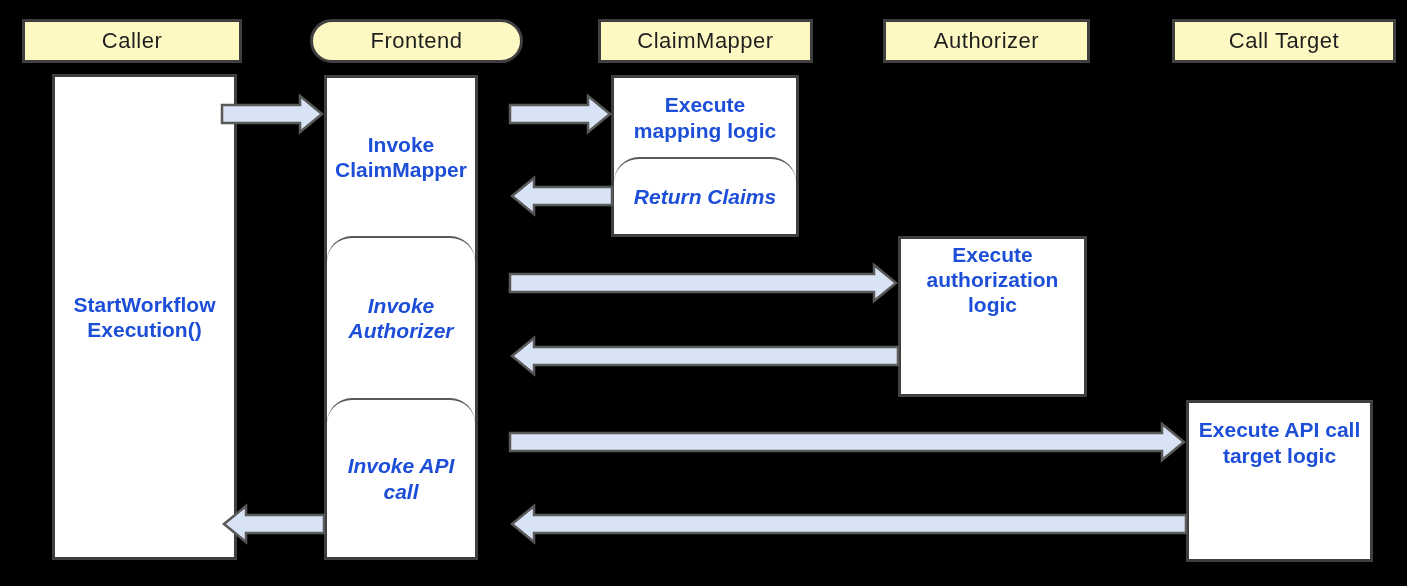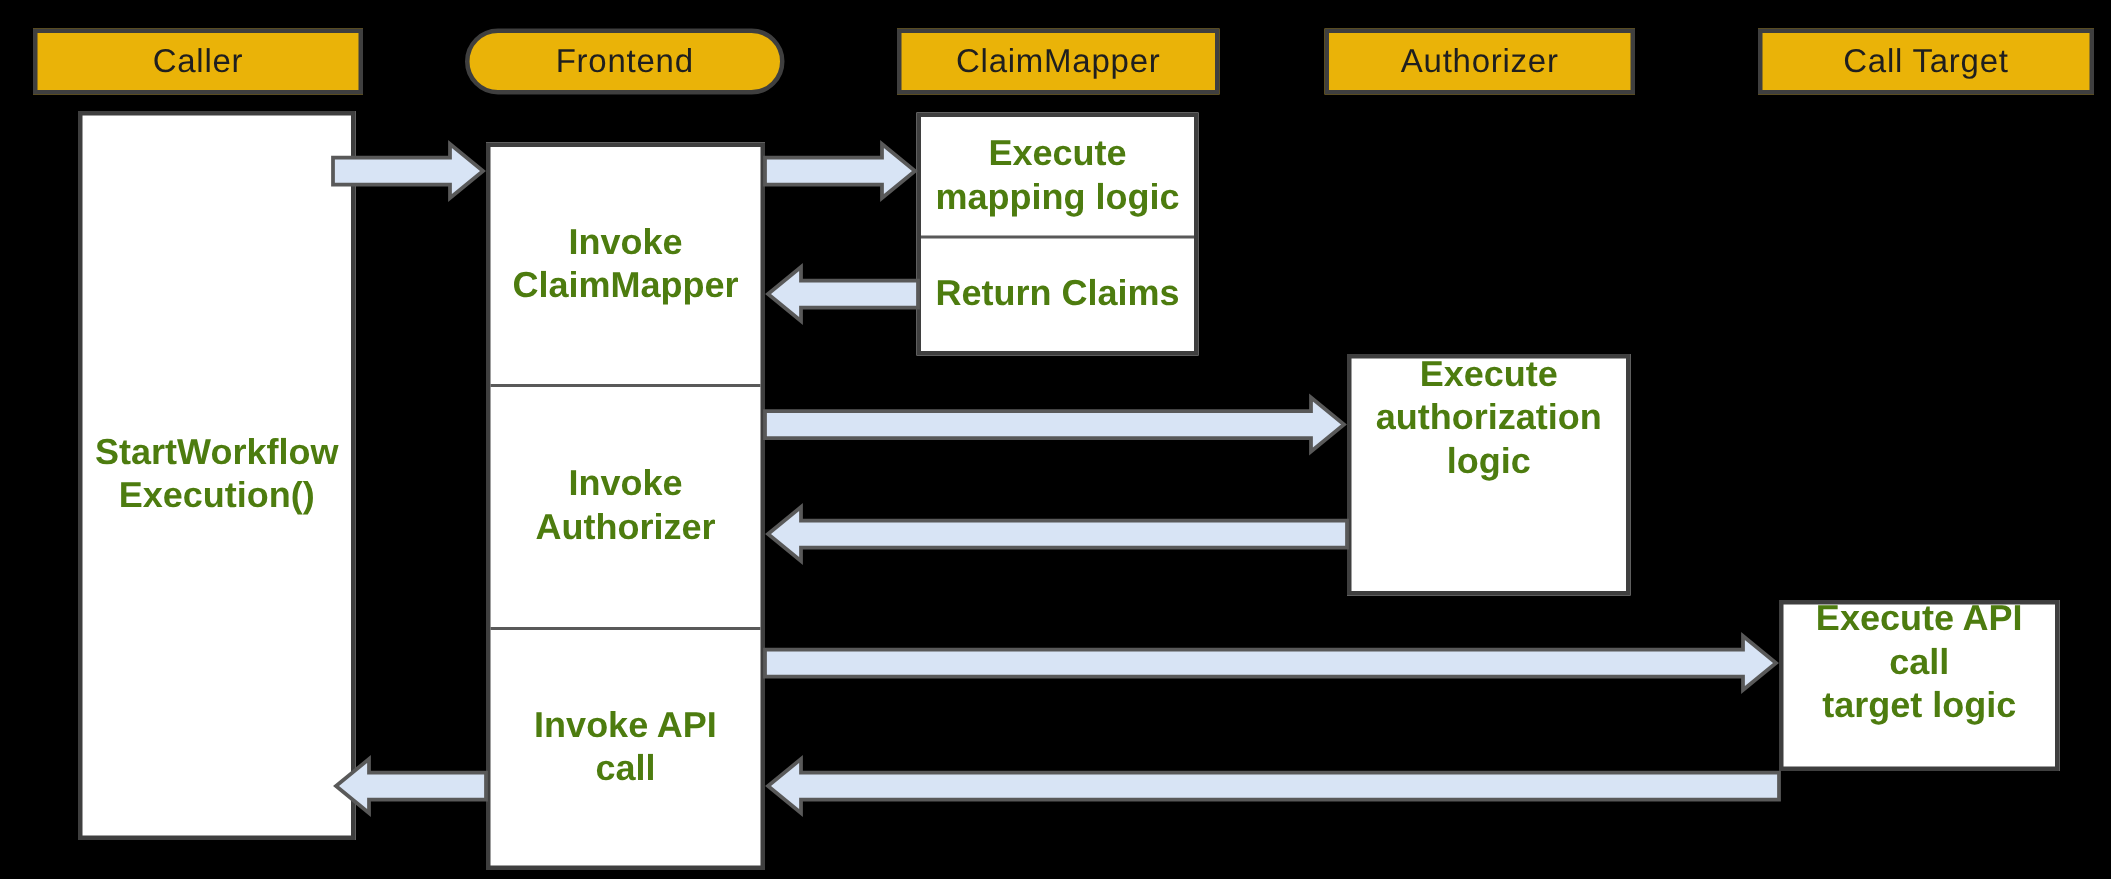--- a/index.html
+++ b/index.html
@@ -7,21 +7,21 @@
     position: relative;
     width: 1407px;
     height: 586px;
     background: #000000;
     font-family: "Liberation Sans", "DejaVu Sans", sans-serif;
     overflow: hidden;
   }
   .hdr {
     position: absolute;
     height: 44px;
-    background: #eab308;
+    background: #fef9c3;
     border: 3px solid #3f3f3f;
     box-sizing: border-box;
     display: flex;
     align-items: center;
     justify-content: center;
     font-size: 22px;
     font-weight: 500;
     letter-spacing: 0.5px;
     color: #1f1f1f;
   }
@@ -33,69 +33,70 @@
     display: flex;
     flex-direction: column;
   }
   .cell {
     flex: none;
     box-sizing: border-box;
     display: flex;
     align-items: center;
     justify-content: center;
     text-align: center;
-    font-size: 24px;
+    font-size: 21px;
     font-weight: 700;
     line-height: 1.2;
-    color: #4d7c0f;
+    color: #1d4ed8;
     white-space: pre-line;
     padding: 2px 6px;
+    border-radius: 25px;
   }
-  .cell + .cell { border-top: 2px solid #595959; }
+  .cell + .cell { border-top: 2px solid #595959; font-style: italic; }
   .arrow { position: absolute; height: 40px; }
   .arrow svg { display: block; overflow: visible; }
   .arrow polygon { stroke: #595959; stroke-width: 2.5; stroke-linejoin: miter; }
 </style>
 </head>
 <body>
 
 <div class="canvas">
 
   <div class="hdr" style="left:22px; top:19px; width:220px;">Caller</div>
   <div class="hdr" style="left:310px; top:19px; width:213px;border-radius:22px;">Frontend</div>
   <div class="hdr" style="left:598px; top:19px; width:215px;">ClaimMapper</div>
   <div class="hdr" style="left:883px; top:19px; width:207px;">Authorizer</div>
   <div class="hdr" style="left:1172px; top:19px; width:224px;">Call Target</div>
 
   <div class="act" style="left:37px; top:74px; width:185px; height:486px;margin-left:15px;">
     <div class="cell" style="flex:1;">StartWorkflow
 Execution()</div>
   </div>
 
-  <div class="act" style="left:324px; top:75px; width:186px; height:485px;margin-top:20px;">
+  <div class="act" style="left:324px; top:75px; width:154px; height:485px;">
     <div class="cell" style="height:158px;">Invoke
 ClaimMapper</div>
     <div class="cell" style="height:162px;">Invoke
 Authorizer</div>
     <div class="cell" style="flex:1;">Invoke API call</div>
   </div>
 
   <div class="act" style="left:611px; top:75px; width:188px; height:162px;">
     <div class="cell" style="height:79px;">Execute
 mapping logic</div>
     <div class="cell" style="flex:1;">Return Claims</div>
   </div>
 
   <div class="act" style="left:898px; top:236px; width:189px; height:161px;">
     <div class="cell" style="height:81px;">Execute
 authorization
 logic</div>
   </div>
 
-  <div class="act" style="left:1186px; top:400px; width:187px; height:114px;">
+  <div class="act" style="left:1186px; top:400px; width:187px; height:162px;">
     <div class="cell" style="height:79px;">Execute API call
 target logic</div>
   </div>
 
   <div class="arrow" style="left:222px; top:94px; width:102px;">
     <svg width="102" height="40" viewBox="0 0 102 40">
       <polygon points="0,11 78,11 78,2 100,20 78,38 78,29 0,29" fill="#d8e4f5"></polygon>
     </svg>
   </div>
 

